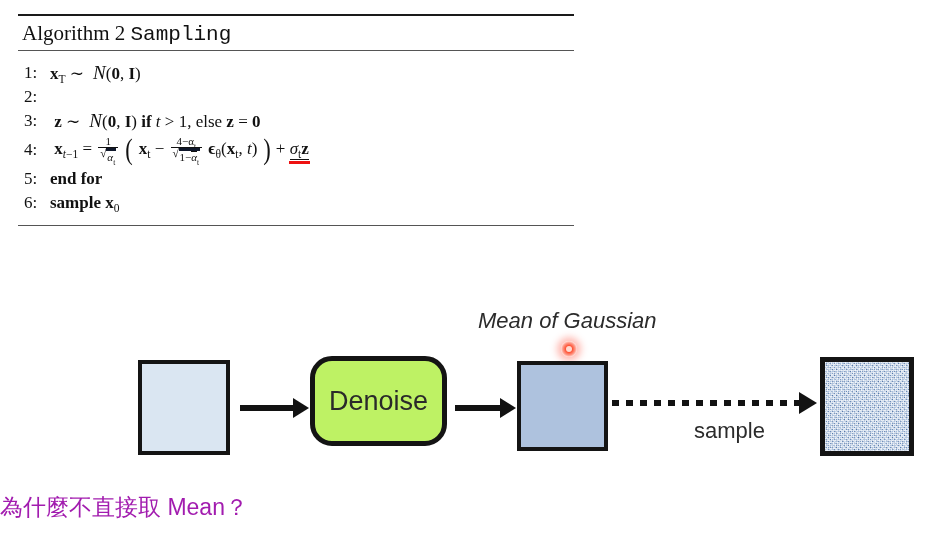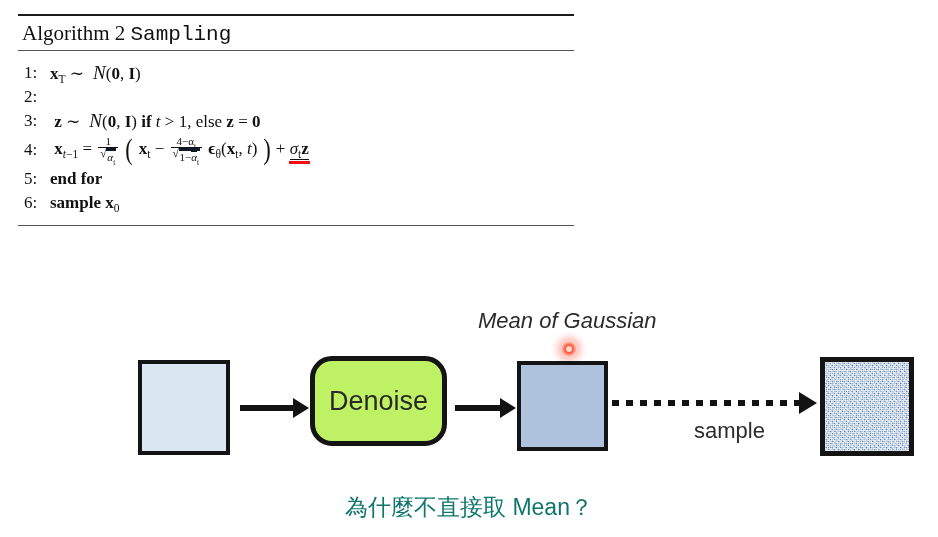--- a/index.html
+++ b/index.html
@@ -86,22 +86,22 @@
   .a1{left:240px;top:405px;width:54px;}
   .a2{left:455px;top:405px;width:46px;}
   .darrow{position:absolute;left:612px;top:400px;width:188px;height:6px;
      background-image:repeating-linear-gradient(90deg,#121212 0 7px,transparent 7px 14px);}
   .darrow:after{content:"";position:absolute;right:-17px;top:-8px;
      border-left:18px solid #121212;border-top:11px solid transparent;
      border-bottom:11px solid transparent;}
   .lbl{position:absolute;color:#2b2b2b;white-space:nowrap;}
   .lbl-mean{left:478px;top:308px;font-size:22px;font-style:italic;}
   .lbl-sample{left:694px;top:418px;font-size:22px;}
-  .caption{position:absolute;left:0;top:492px;width:938px;text-align:center;
-     font-size:23px;color:#0f766e;}
+  .caption{position:absolute;left:0;top:492px;width:938px;
+     font-size:23px;color:#a21caf;}
   .laser{position:absolute;left:561px;top:341px;width:16px;height:16px;
      border-radius:50%;
      background:radial-gradient(circle,#ff2a1a 0%,#ff4d2e 28%,rgba(255,70,40,.55) 55%,rgba(255,90,60,0) 78%);
      box-shadow:0 0 7px 4px rgba(255,60,40,.35);}
   .laser:after{content:"";position:absolute;left:5px;top:5px;width:6px;height:6px;
      border-radius:50%;background:#ffd9d0;}
 </style>
 </head>
 <body>
 

